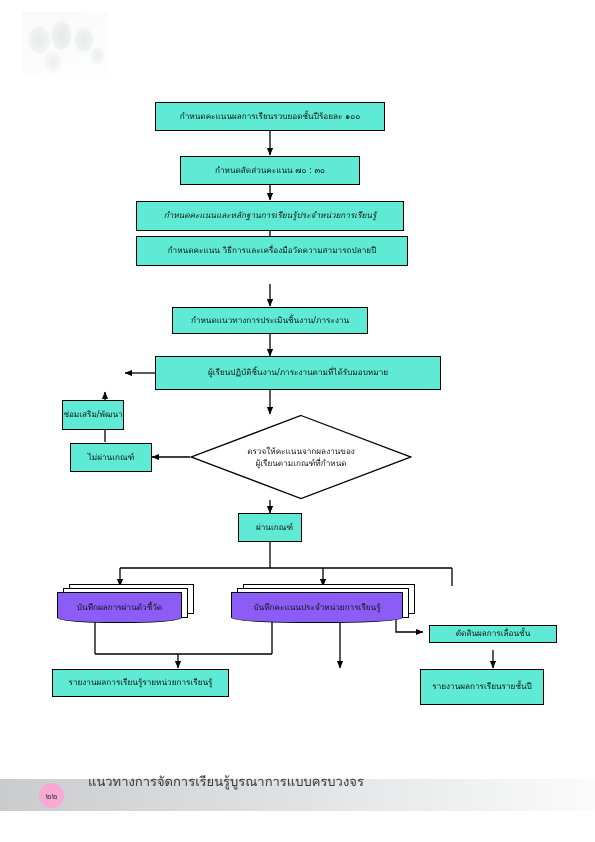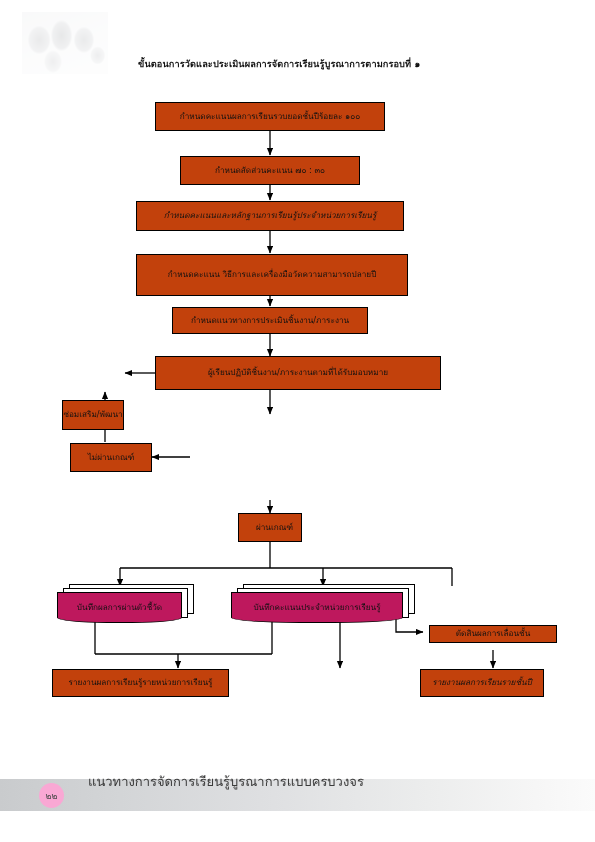--- a/index.html
+++ b/index.html
@@ -49,21 +49,21 @@
     font-weight: bold;
     letter-spacing: 0.1px;
     white-space: nowrap;
   }
 
   
   .node {
     position: absolute;
     box-sizing: border-box;
     border: 1.3px solid #000;
-    background: #c2410c;
+    background: #5eead4;
     display: flex;
     align-items: center;
     justify-content: center;
     text-align: center;
     font-size: 8.2px;
     line-height: 1.35;
     padding: 0 5px;
     white-space: nowrap;
   }
 
@@ -74,21 +74,21 @@
   .docstack .sheet {
     position: absolute;
     box-sizing: border-box;
     border: 1.2px solid #000;
     background: #ffffff;
   }
   .docstack .sheet.s3 { left: 12px; top: 0px; }
   .docstack .sheet.s2 { left: 6px;  top: 4px; }
   .docstack .sheet.s1 {
     left: 0px; top: 8px;
-    background: #be185d;
+    background: #8b5cf6;
     display: flex;
     align-items: center;
     justify-content: center;
     text-align: center;
     font-size: 8.2px;
     white-space: nowrap;
     border-radius: 0 0 40% 40% / 0 0 18% 18%;
   }
 
   
@@ -143,21 +143,20 @@
     white-space: nowrap;
   }
 </style>
 </head>
 <body>
 
 <div id="page">
 
   <div class="watermark"></div>
 
-  <div class="title">ขั้นตอนการวัดและประเมินผลการจัดการเรียนรู้บูรณาการตามกรอบที่ ๑</div>
 
   <svg id="wires" width="595" height="760">
     <defs>
       <marker id="ar" markerWidth="9" markerHeight="9" refX="7.2" refY="3.2" orient="auto" markerUnits="userSpaceOnUse">
         <path d="M0,0 L7.6,3.2 L0,6.4 z" fill="#000"></path>
       </marker>
     </defs>
     <g stroke="#000" stroke-width="1.3" fill="none">
 
       <line x1="270" y1="131" x2="270" y2="155" marker-end="url(#ar)"></line>
@@ -203,49 +202,58 @@
       <line x1="493" y1="650" x2="493" y2="668" marker-end="url(#ar)"></line>
     </g>
   </svg>
 
   <div class="node" style="left:155px; top:102px; width:230px; height:29px;">กำหนดคะแนนผลการเรียนรวบยอดชั้นปีร้อยละ ๑๐๐</div>
 
   <div class="node" style="left:180px; top:156px; width:180px; height:29px;">กำหนดสัดส่วนคะแนน ๗๐ : ๓๐</div>
 
   <div class="node" style="left:136px; top:201px; width:268px; height:30px;font-style:italic;">กำหนดคะแนนและหลักฐานการเรียนรู้ประจำหน่วยการเรียนรู้</div>
 
-  <div class="node" style="left:136px; top:254px; width:272px; height:42px;">กำหนดคะแนน วิธีการและเครื่องมือวัดความสามารถปลายปี</div>
+  <div class="node" style="left:136px; top:236px; width:272px; height:30px;">กำหนดคะแนน วิธีการและเครื่องมือวัดความสามารถปลายปี</div>
 
   <div class="node" style="left:172px; top:307px; width:196px; height:27px;">กำหนดแนวทางการประเมินชิ้นงาน/ภาระงาน</div>
 
   <div class="node" style="left:62px; top:358px; width:62px; height:30px;margin-top:42px;">ซ่อมเสริม/พัฒนา</div>
 
   <div class="node" style="left:155px; top:356px; width:286px; height:34px;">ผู้เรียนปฏิบัติชิ้นงาน/ภาระงานตามที่ได้รับมอบหมาย</div>
 
   <div class="node" style="left:70px; top:443px; width:82px; height:29px;">ไม่ผ่านเกณฑ์</div>
 
+  <div class="diamond-wrap" style="left:190px; top:414px; width:222px; height:86px;">
+    <svg width="222" height="86">
+      <polygon points="111,1.5 220.5,43 111,84.5 1.5,43" fill="#ffffff" stroke="#000" stroke-width="1.3"></polygon>
+    </svg>
+    <div class="diamond-label">
+      <span>ตรวจให้คะแนนจากผลงานของ</span>
+      <span>ผู้เรียนตามเกณฑ์ที่กำหนด</span>
+    </div>
+  </div>
 
   <div class="node" style="left:238px; top:513px; width:64px; height:29px;padding-left:14px;">ผ่านเกณฑ์</div>
 
   <div class="docstack" style="left:57px; top:584px; width:140px; height:40px;">
     <div class="sheet s3" style="width:125px; height:30px;"></div>
     <div class="sheet s2" style="width:125px; height:30px;"></div>
     <div class="sheet s1" style="width:125px; height:31px;">บันทึกผลการผ่านตัวชี้วัด</div>
   </div>
 
   <div class="docstack" style="left:231px; top:584px; width:190px; height:40px;padding-left:33px;">
     <div class="sheet s3" style="width:172px; height:30px;"></div>
     <div class="sheet s2" style="width:172px; height:30px;"></div>
     <div class="sheet s1" style="width:172px; height:31px;">บันทึกคะแนนประจำหน่วยการเรียนรู้</div>
   </div>
 
   <div class="node" style="left:429px; top:613px; width:128px; height:18px;margin-top:12px;">ตัดสินผลการเลื่อนชั้น</div>
 
   <div class="node" style="left:52px; top:669px; width:177px; height:28px;">รายงานผลการเรียนรู้รายหน่วยการเรียนรู้</div>
 
 
-  <div class="node" style="left:420px; top:669px; width:124px; height:28px;font-style:italic;">รายงานผลการเรียนรายชั้นปี</div>
+  <div class="node" style="left:420px; top:669px; width:124px; height:36px;">รายงานผลการเรียนรายชั้นปี</div>
 
   <div class="footer-bar"></div>
   <div class="page-circle">๒๒</div>
   <div class="footer-text">แนวทางการจัดการเรียนรู้บูรณาการแบบครบวงจร</div>
 
 </div>
 
 </body></html>

